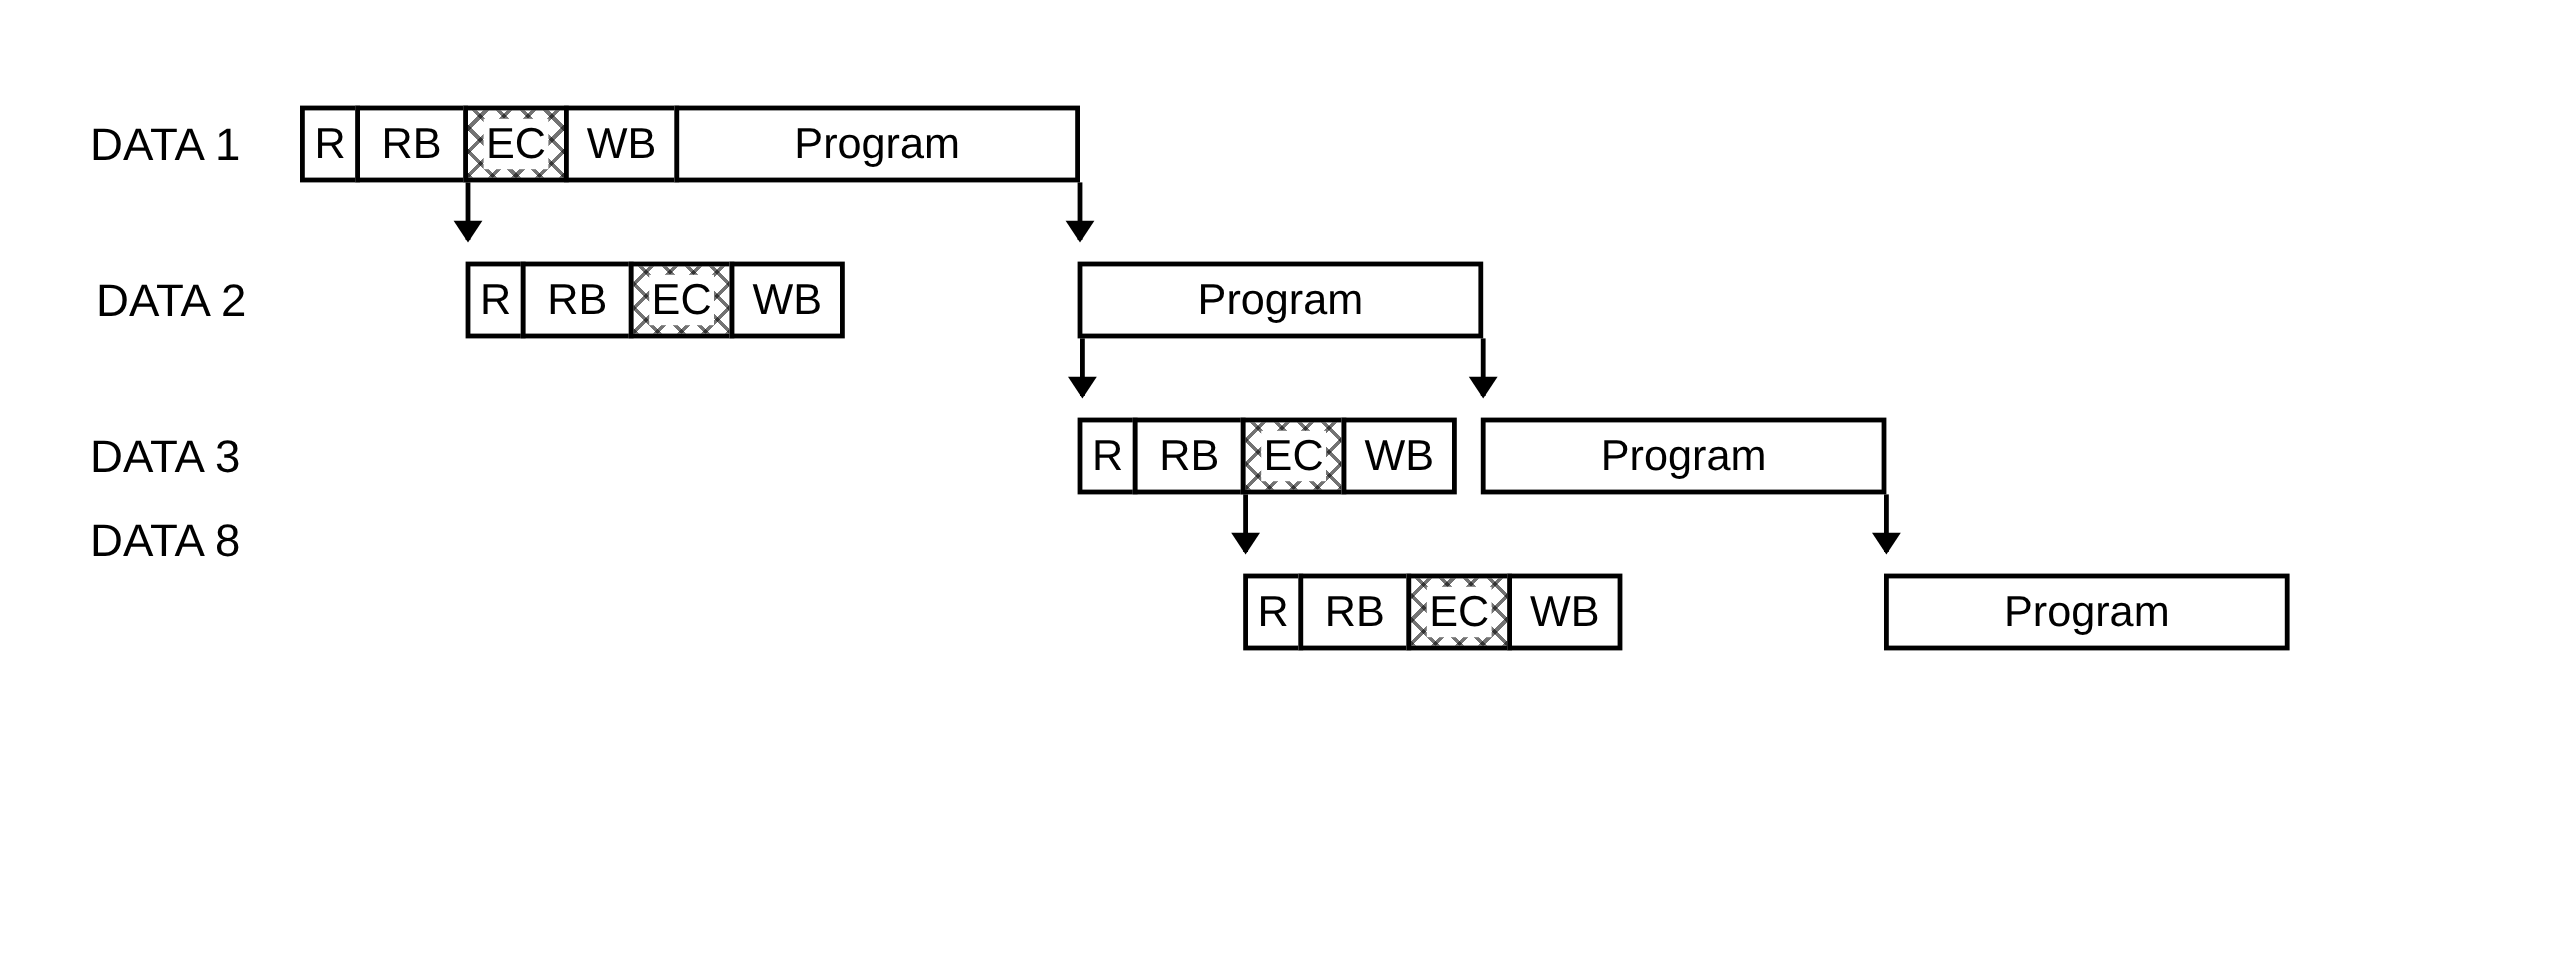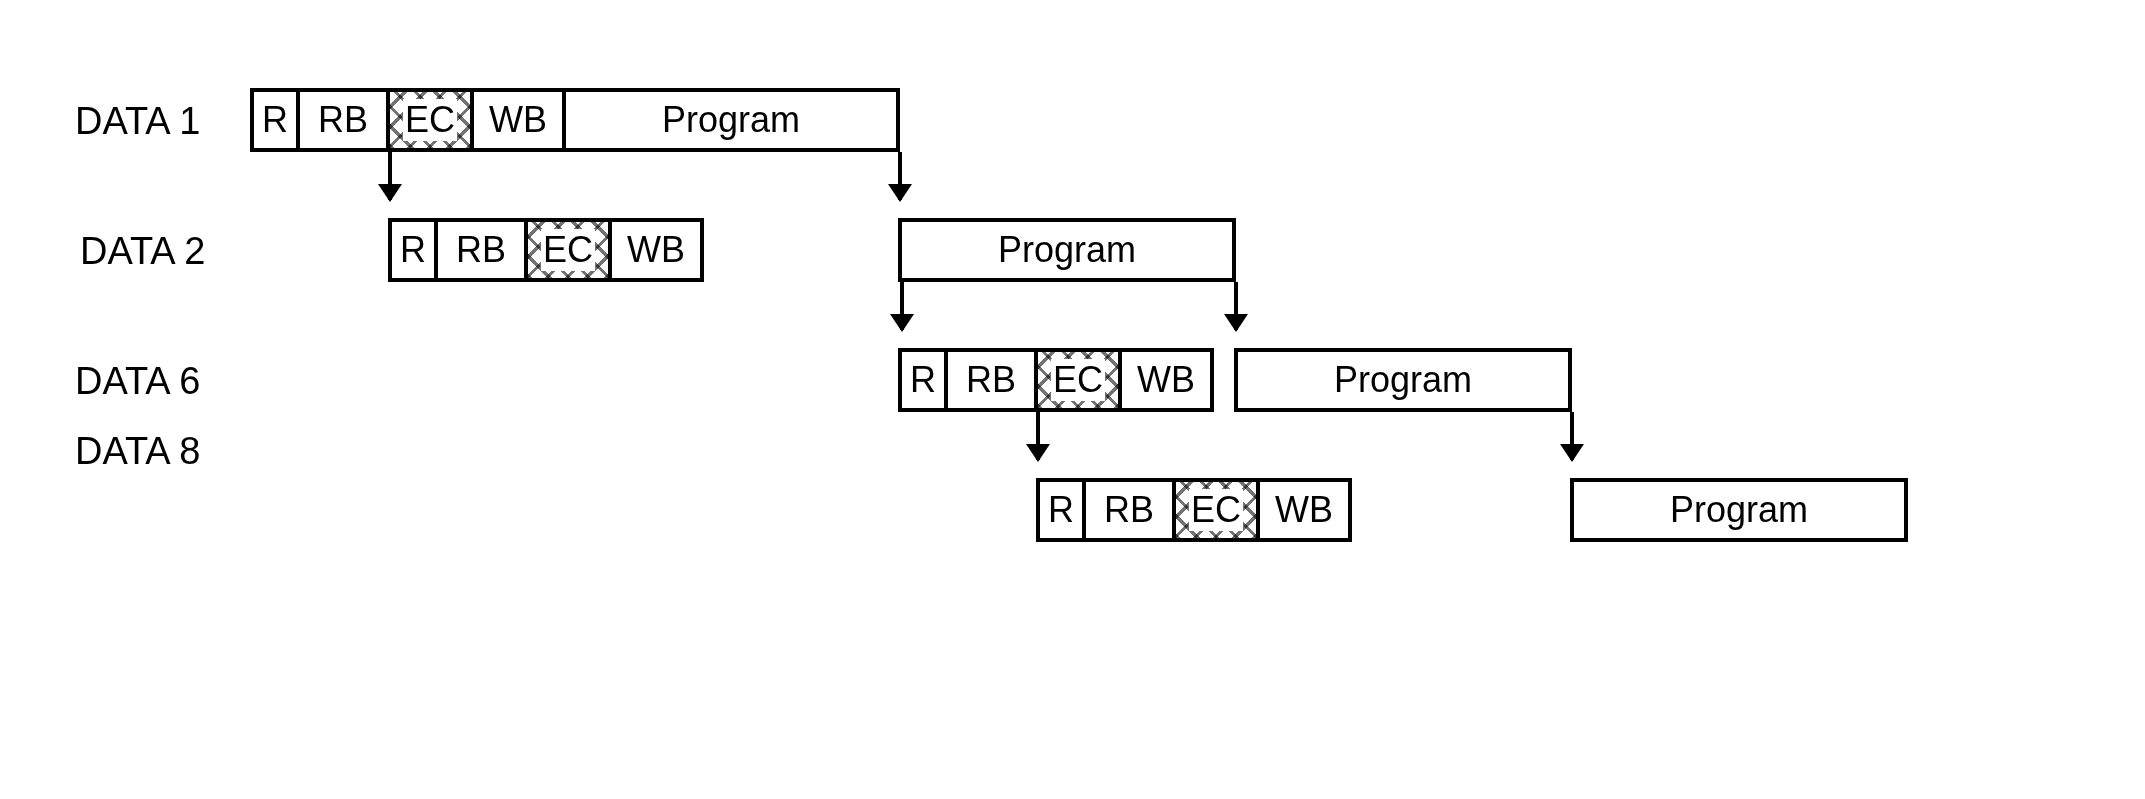--- a/index.html
+++ b/index.html
@@ -61,21 +61,21 @@
     border-top: 18px solid #000;
   }
 </style>
 </head>
 <body>
 
 <div class="canvas">
 
   <div class="row-label" style="left:75px; top:100px;">DATA 1</div>
   <div class="row-label" style="left:80px; top:230px;">DATA 2</div>
-  <div class="row-label" style="left:75px; top:360px;">DATA 6</div>
+  <div class="row-label" style="left:75px; top:360px;">DATA 3</div>
   <div class="row-label" style="left:75px; top:430px;">DATA 8</div>
 
   <div class="stage-box" style="left:250px; top:88px; width:50px; height:64px;">R</div>
   <div class="stage-box" style="left:296px; top:88px; width:94px; height:64px;">RB</div>
   <div class="stage-box ec-box" style="left:386px; top:88px; width:88px; height:64px;">
       <span class="ec-label">EC</span>
     </div>
   <div class="stage-box" style="left:470px; top:88px; width:96px; height:64px;">WB</div>
   <div class="stage-box" style="left:562px; top:88px; width:338px; height:64px;">Program</div>
 

